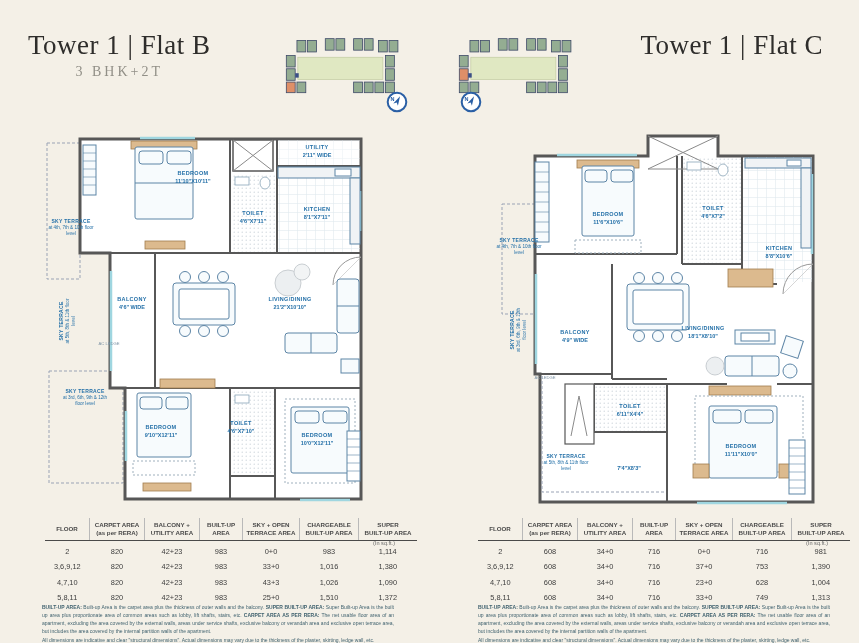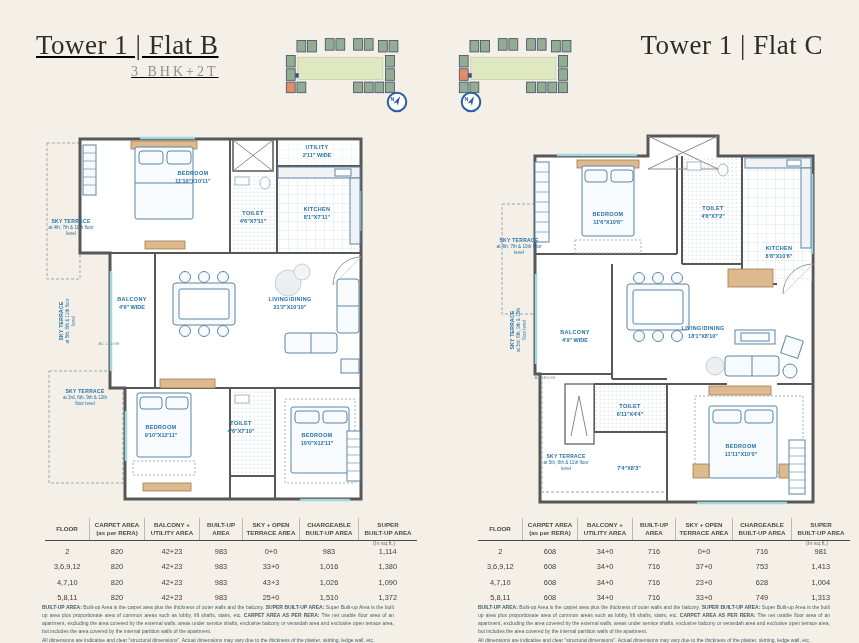--- a/index.html
+++ b/index.html
@@ -1,20 +1,20 @@
 <!DOCTYPE html>
 <html><head>
 <meta charset="utf-8">
 <style>
   html,body{margin:0;padding:0;}
   .page{position:relative;width:859px;height:643px;background:#f4f0e7;overflow:hidden;
         font-family:"Liberation Sans",sans-serif;}
   
   .title-block{position:absolute;top:30px;}
-  .tb-left{left:36px;text-align:right;text-decoration:underline;}
+  .tb-left{left:28px;text-align:center;}
   .tb-right{right:36px;text-align:right;}
   .title{font-family:"Liberation Serif",serif;font-size:27px;color:#2e2d2b;letter-spacing:.5px;}
   .subtitle{font-family:"Liberation Serif",serif;font-size:14px;color:#918f87;letter-spacing:3px;margin-top:3px;}
   
   .sitemap{position:absolute;top:36px;}
   .compass{position:absolute;top:91px;}
   
   .plan{position:absolute;}
   .plan svg{display:block;}
   .rl{position:absolute;transform:translate(-50%,-50%);display:flex;flex-direction:column;align-items:center;
@@ -434,21 +434,21 @@
           <td>716</td>
           <td>981</td>
       </tr>
       <tr>
         <td>3,6,9,12</td>
           <td>608</td>
           <td>34+0</td>
           <td>716</td>
           <td>37+0</td>
           <td>753</td>
-          <td>1,413</td>
+          <td>1,390</td>
       </tr>
       <tr>
         <td>4,7,10</td>
           <td>608</td>
           <td>34+0</td>
           <td>716</td>
           <td>23+0</td>
           <td>628</td>
           <td>1,004</td>
       </tr>

